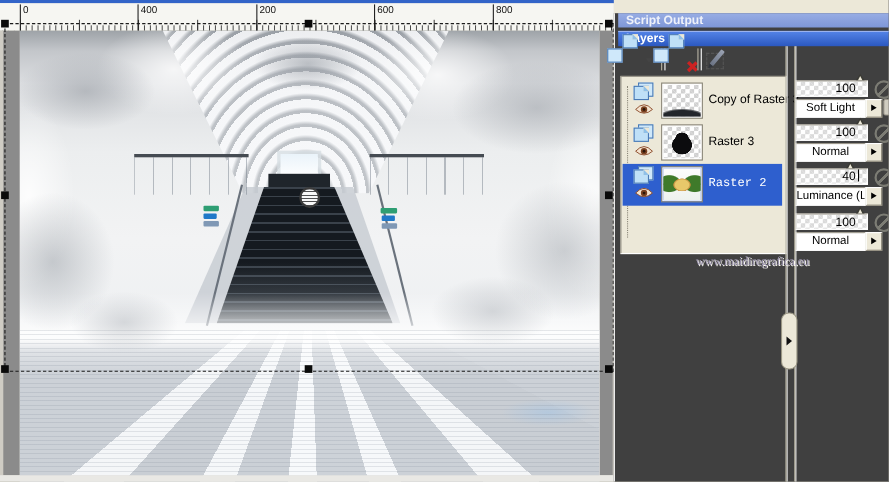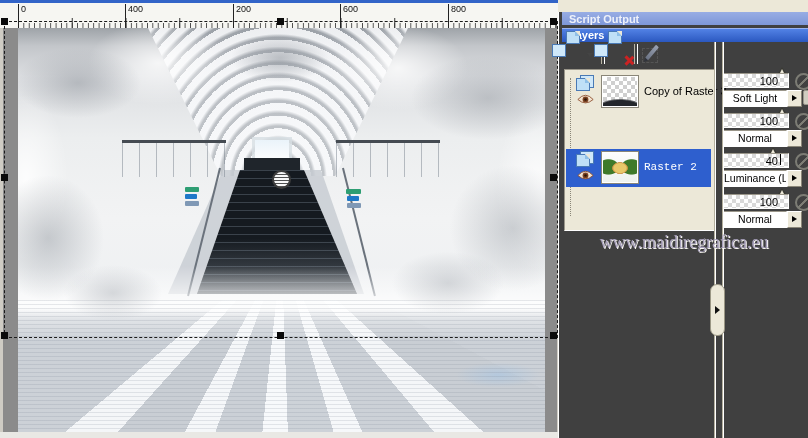--- a/index.html
+++ b/index.html
@@ -178,21 +178,21 @@
     border-top:1px solid #fff;border-left:1px solid #fff;
     border-bottom:1px solid #8a8678;border-right:1px solid #8a8678;}
   .blend-arrow::after{content:"";position:absolute;left:4px;top:4px;width:0;height:0;
     border-top:3.5px solid transparent;border-bottom:3.5px solid transparent;border-left:5px solid #000;}
   .extra-link{position:absolute;left:80px;width:12px;height:13px;background:#cfccc0;
     border:1px solid #9a968a;border-radius:2px;}
 
   .watermark{left:30px;top:220px;width:190px;text-align:center;color:#a9a2bd;
     font-family:"Liberation Serif",serif;text-shadow:1px 1px 0 #fdfcf6;pointer-events:none;}
   .wm1{font-size:25px;letter-spacing:1px;}
-  .wm2{font-size:18px;margin-top:0;text-align:center;}
+  .wm2{font-size:11px;margin-top:0;text-align:center;}
 </style>
 </head>
 <body>
 
 <div class="screen">
 
   <div class="abs workspace">
     <div class="abs top-blue"></div>
 
     <div class="abs ruler">
@@ -284,20 +284,33 @@
           </span>
         <svg class="eye" viewBox="0 0 20 12">
             <path d="M1 6 Q10 -4 19 6 Q10 14 1 6Z" fill="#f3e3cf" stroke="#8a4a2a" stroke-width="1"></path>
             <circle cx="10" cy="6" r="3.4" fill="#7a4020"></circle>
             <circle cx="10" cy="6" r="1.5" fill="#2a1508"></circle>
           </svg>
         <span class="thumb thumb-wave"></span>
         <span class="lname">Copy of Raster 3</span>
       </div>
 
+      <div class="lrow" style="top:41px">
+        <span class="licon pages">
+            <span class="pg back"></span>
+            <span class="pg front"></span>
+          </span>
+        <svg class="eye" viewBox="0 0 20 12">
+            <path d="M1 6 Q10 -4 19 6 Q10 14 1 6Z" fill="#f3e3cf" stroke="#8a4a2a" stroke-width="1"></path>
+            <circle cx="10" cy="6" r="3.4" fill="#7a4020"></circle>
+            <circle cx="10" cy="6" r="1.5" fill="#2a1508"></circle>
+          </svg>
+        <span class="thumb thumb-blob"></span>
+        <span class="lname">Raster 3</span>
+      </div>
 
       <div class="lrow selected" style="top:79px;height:38px">
         <span class="licon pages">
             <span class="pg back"></span>
             <span class="pg front"></span>
           </span>
         <svg class="eye" viewBox="0 0 20 12">
             <path d="M1 6 Q10 -4 19 6 Q10 14 1 6Z" fill="#f3e3cf" stroke="#8a4a2a" stroke-width="1"></path>
             <circle cx="10" cy="6" r="3.4" fill="#7a4020"></circle>
             <circle cx="10" cy="6" r="1.5" fill="#2a1508"></circle>

